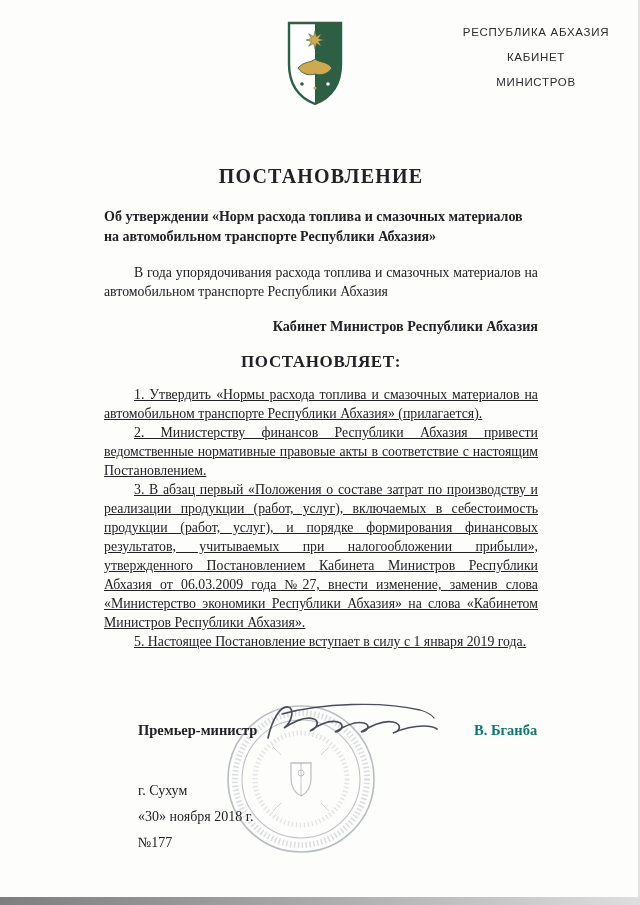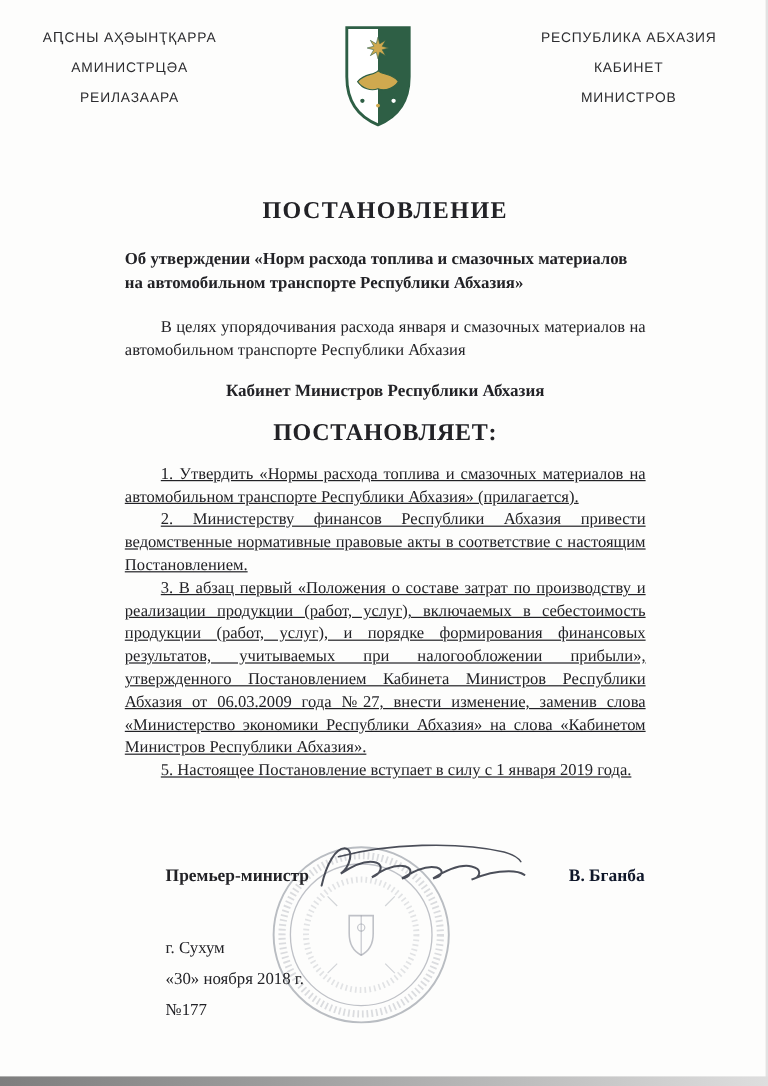--- a/index.html
+++ b/index.html
@@ -8,50 +8,50 @@
     color:#26262a;
   }
   
   .header-block{
     position:absolute;top:20px;
     font-family:"Liberation Sans","DejaVu Sans",sans-serif;
     font-size:11.5px;letter-spacing:0.7px;line-height:25px;
     text-align:center;color:#2d2d30;
   }
   .header-left{left:18px;width:180px;}
-  .header-right{left:438px;width:172px;}
+  .header-right{left:450px;width:172px;}
   .emblem{position:absolute;left:284px;top:18px;width:62px;height:90px;}
   
   .doc-body{
     position:absolute;left:104px;top:165px;width:434px;
     font-family:"Liberation Serif","DejaVu Serif",serif;
     font-size:13.8px;line-height:19px;color:#222226;
   }
   .title{
     text-align:center;font-weight:bold;font-size:20px;letter-spacing:1.2px;
     line-height:22px;margin:0 0 20px 0;
   }
   .subtitle-line{
     font-weight:bold;font-size:14px;line-height:20px;margin:0;
   }
   .intro{margin:16px 0 0 0;text-indent:30px;text-align:justify;}
-  .issuer{text-align:center;font-weight:bold;font-size:14.2px;margin:16px 0 0 0;}
-  .resolves{text-align:center;font-weight:bold;font-size:20px;letter-spacing:0.6px;margin:16px 0 0 0;}
+  .issuer{text-align:right;font-weight:bold;font-size:14.2px;margin:16px 0 0 0;}
+  .resolves{text-align:center;font-weight:bold;font-size:17px;letter-spacing:0.6px;margin:16px 0 0 0;}
   .items{margin-top:14px;}
   .para{margin:0;text-indent:30px;text-align:justify;text-decoration:underline;}
   
   .sig-title{
     position:absolute;left:138px;top:722px;z-index:3;
     font-family:Liberation Serif, serif;
     font-size:14.5px;font-weight:bold;color:#222226;
   }
   .sig-name{
     position:absolute;left:474px;top:722px;z-index:3;
     font-family:"Liberation Serif","DejaVu Serif",serif;
-    font-size:14.5px;font-weight:bold;color:#0f172a;
+    font-size:14.5px;font-weight:bold;color:#0f766e;
   }
   .signature{position:absolute;left:262px;top:698px;width:180px;height:55px;z-index:2;}
   .stamp{position:absolute;left:225px;top:703px;width:152px;height:152px;z-index:1;opacity:0.85;}
   .footer{
     position:absolute;left:138px;top:778px;z-index:3;
     font-family:"Liberation Serif","DejaVu Serif",serif;
     font-size:14px;line-height:26px;color:#222226;
   }
   .footer div{margin:0;}
   
@@ -61,25 +61,20 @@
   }
   .scan-right{
     position:absolute;right:0;top:0;width:2px;height:100%;background:#e2e2e2;
   }
 </style>
 </head>
 <body>
 
 <div class="page">
 
-  <div class="header-block header-left">
-    <div>АԤСНЫ АҲӘЫНҬҚАРРА</div>
-    <div>АМИНИСТРЦӘА</div>
-    <div>РЕИЛАЗААРА</div>
-  </div>
 
   <div class="emblem">
     <svg viewBox="0 0 62 90" width="62" height="90">
       <path d="M5,5 H57 V46 C57,68 46,80 31,86 C16,80 5,68 5,46 Z" fill="#ffffff" stroke="#2e5f45" stroke-width="2.4"></path>
       <path d="M31,5 H57 V46 C57,68 46,80 31,86 Z" fill="#2e5f45"></path>
       <polygon points="31,13 32.45,18.49 37.36,15.64 34.51,20.55 40,22 34.51,23.45 37.36,28.36 32.45,25.51 31,31 29.55,25.51 24.64,28.36 27.49,23.45 22,22 27.49,20.55 24.64,15.64 29.55,18.49" fill="#cfa94f" stroke="#2e5f45" stroke-width="0.5"></polygon>
       <path d="M14,50 C20,43 27,45 31,41 C36,45 43,43 48,50 C44,56 37,58 31,56 C25,58 18,56 14,50 Z" fill="#cfa94f" stroke="#2e5f45" stroke-width="0.9"></path>
       <circle cx="18" cy="66" r="1.8" fill="#2e5f45"></circle>
       <circle cx="44" cy="66" r="1.8" fill="#ffffff"></circle>
       <circle cx="31" cy="70" r="1.6" fill="#cfa94f"></circle>
@@ -89,21 +84,21 @@
   <div class="header-block header-right">
     <div>РЕСПУБЛИКА АБХАЗИЯ</div>
     <div>КАБИНЕТ</div>
     <div>МИНИСТРОВ</div>
   </div>
 
   <div class="doc-body">
     <p class="title">ПОСТАНОВЛЕНИЕ</p>
     <p class="subtitle-line">Об утверждении «Норм расхода топлива и смазочных материалов</p>
     <p class="subtitle-line">на автомобильном транспорте Республики Абхазия»</p>
-    <p class="intro">В целях упорядочивания расхода января и смазочных материалов на автомобильном транспорте Республики Абхазия</p>
+    <p class="intro">В года упорядочивания расхода топлива и смазочных материалов на автомобильном транспорте Республики Абхазия</p>
     <p class="issuer">Кабинет Министров Республики Абхазия</p>
     <p class="resolves">ПОСТАНОВЛЯЕТ:</p>
     <div class="items">
       <p class="para">1. Утвердить «Нормы расхода топлива и смазочных материалов на автомобильном транспорте Республики Абхазия» (прилагается).</p>
       <p class="para">2. Министерству финансов Республики Абхазия привести ведомственные нормативные правовые акты в соответствие с настоящим Постановлением.</p>
       <p class="para">3. В абзац первый «Положения о составе затрат по производству и реализации продукции (работ, услуг), включаемых в себестоимость продукции (работ, услуг), и порядке формирования финансовых результатов, учитываемых при налогообложении прибыли», утвержденного Постановлением Кабинета Министров Республики Абхазия от 06.03.2009 года №27, внести изменение, заменив слова «Министерство экономики Республики Абхазия» на слова «Кабинетом Министров Республики Абхазия».</p>
       <p class="para">5. Настоящее Постановление вступает в силу с 1 января 2019 года.</p>
     </div>
   </div>
 

